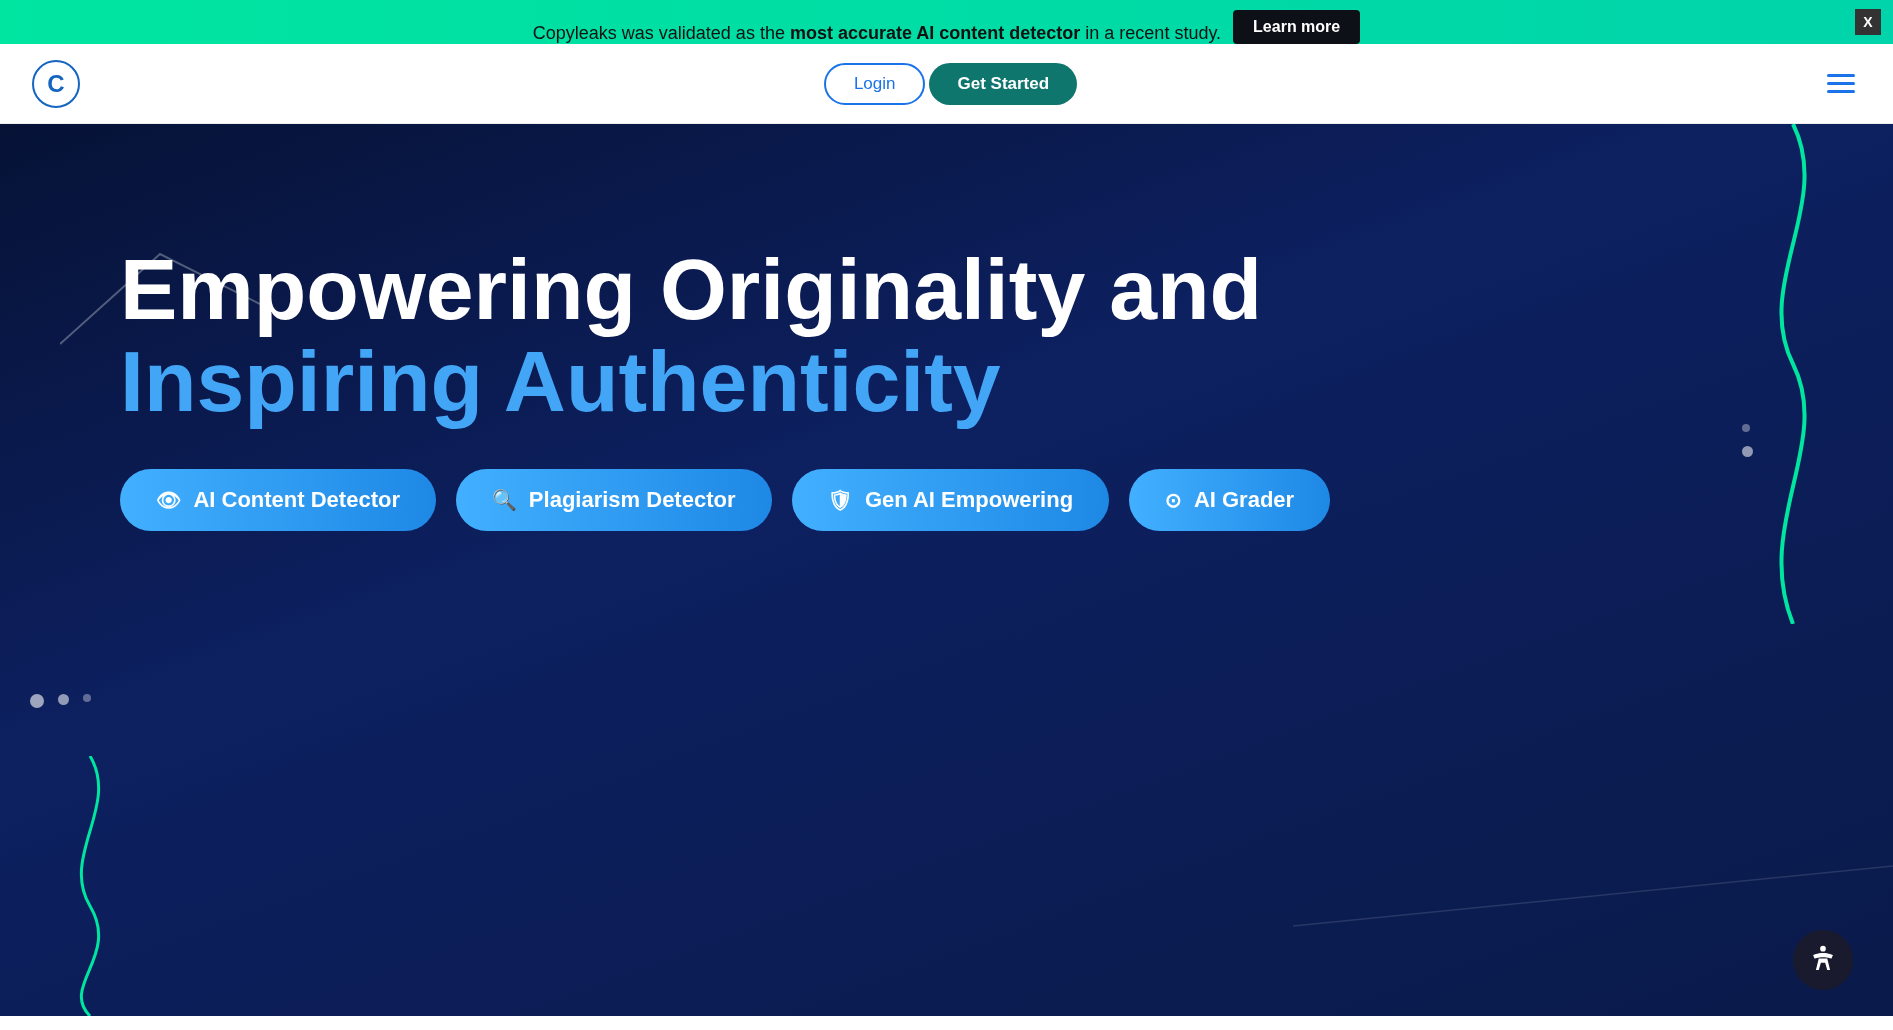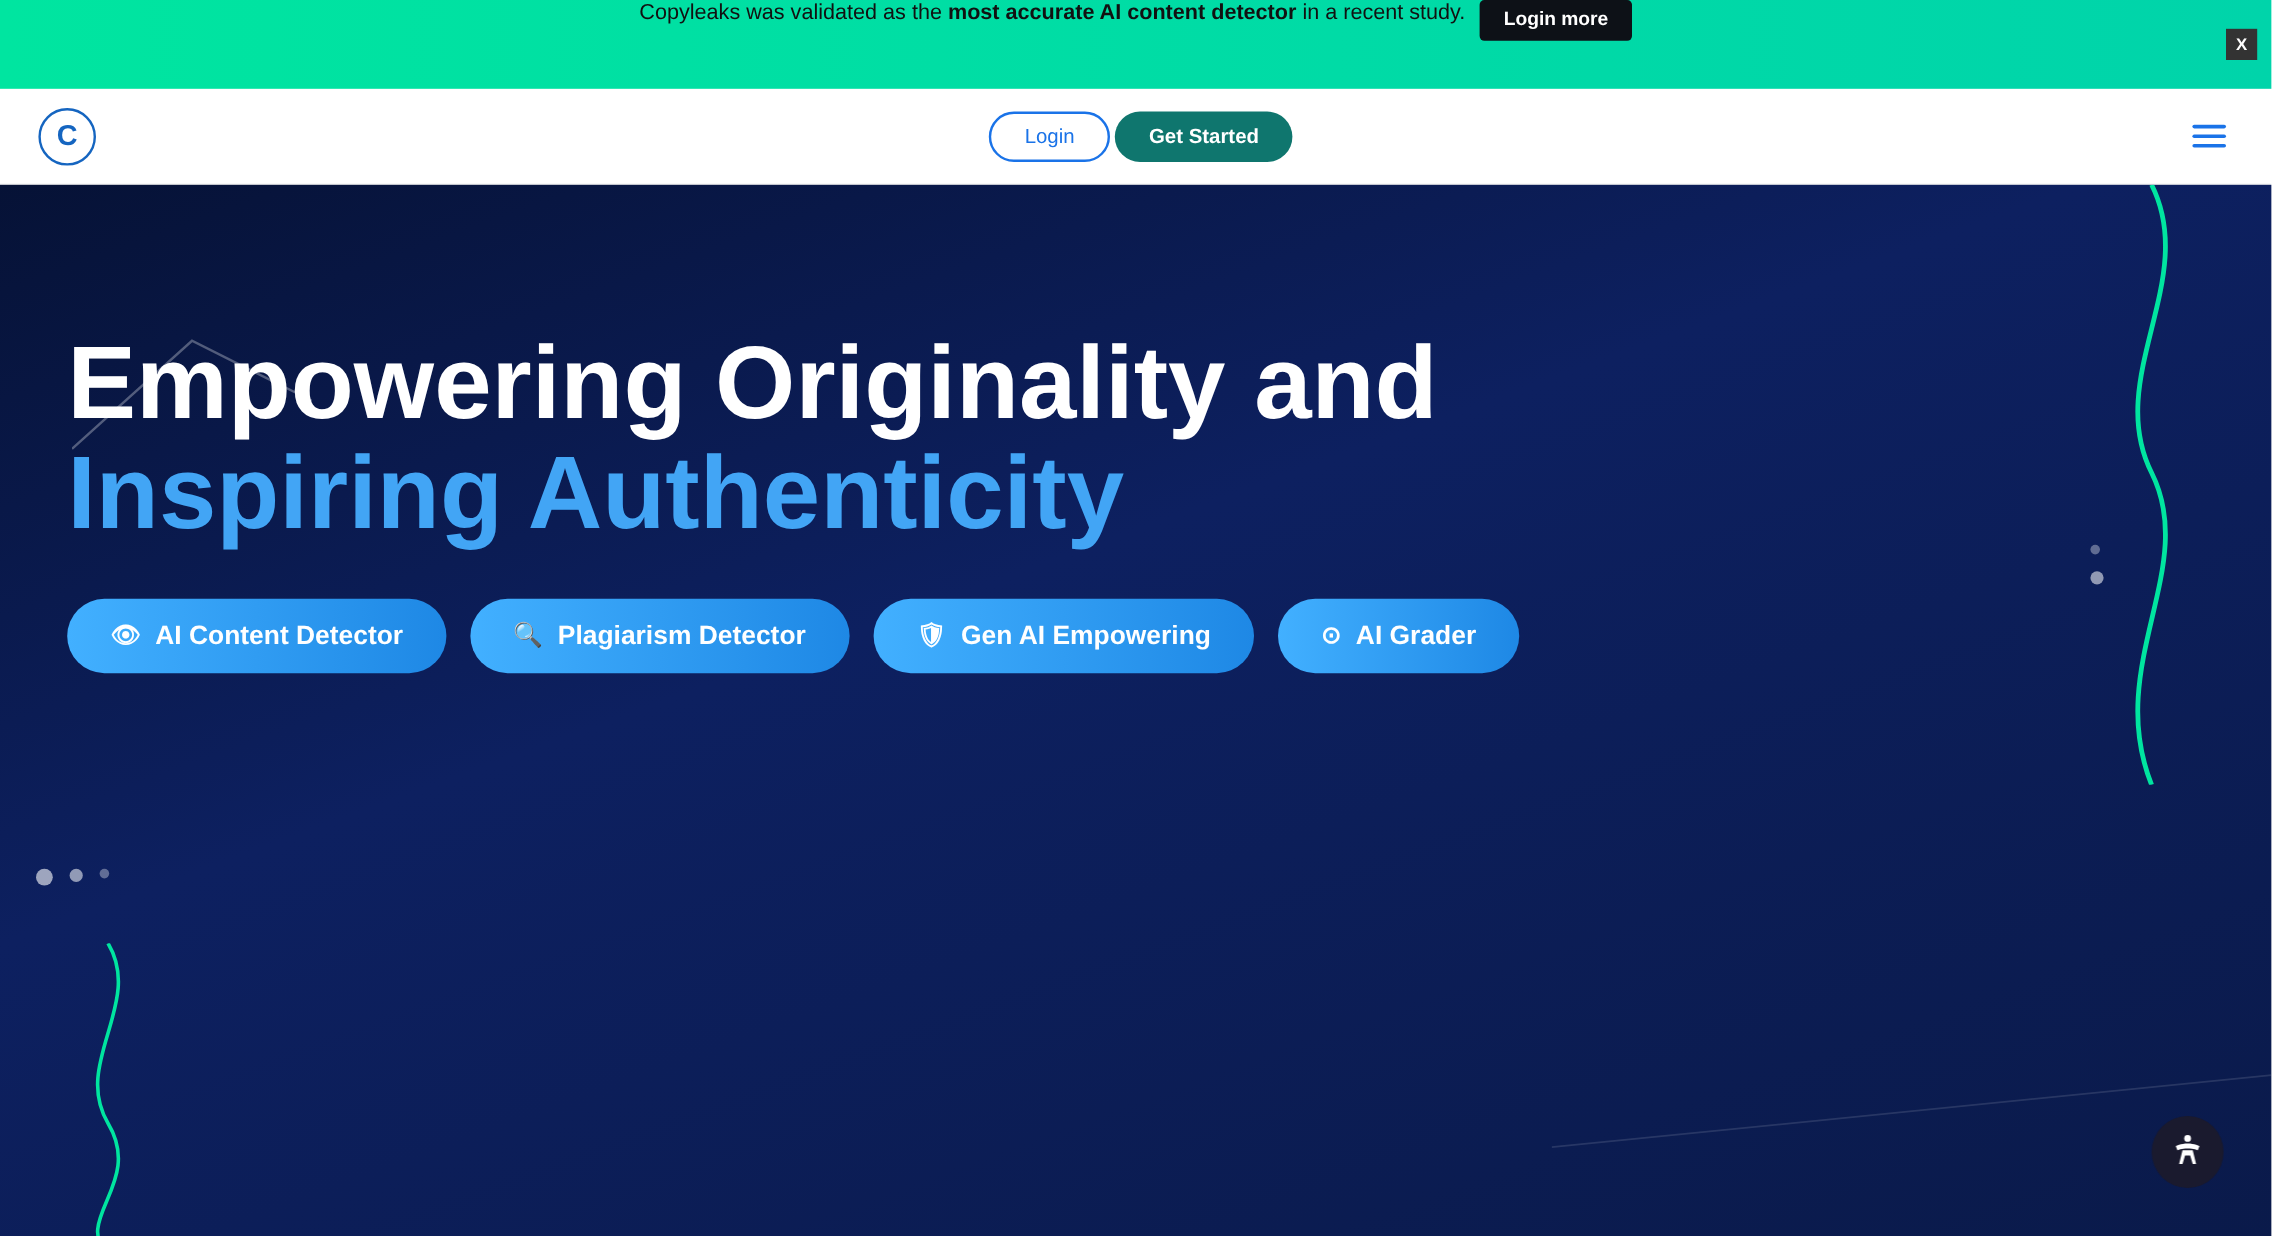--- a/index.html
+++ b/index.html
@@ -3,23 +3,23 @@
   <meta charset="utf-8">
   <style>
     * { margin: 0; padding: 0; box-sizing: border-box; }
     body { font-family: 'Arial', sans-serif; width: 1893px; min-height: 1030px; overflow-x: hidden; }
 
     
     #announcement-bar {
       background: #1de9b6;
       background: linear-gradient(90deg, #00e5a0, #00d4aa);
       width: 100%;
-      height: 74px;
-      display: flex;
-      align-items: flex-start;
+      height: 44px;
+      display: flex;
+      align-items: flex-end;
       justify-content: center;
       position: relative;
       gap: 12px;
     }
     #announcement-bar .announcement-text {
       color: #111;
       font-size: 18px;
     }
     #announcement-bar .announcement-text strong {
       font-weight: 800;
@@ -124,21 +124,21 @@
     
     #hero {
       background: #0a1a4a;
       background: linear-gradient(160deg, #061236 0%, #0d2060 40%, #0a1a4a 100%);
       min-height: 892px;
       position: relative;
       overflow: hidden;
       display: flex;
       flex-direction: column;
       align-items: flex-start;
-      padding: 120px 120px 80px 56px;
+      padding: 120px 120px 80px 120px;
     }
 
     
     #wave-right {
       position: absolute;
       top: 0;
       right: 60px;
       width: 80px;
       height: 500px;
       pointer-events: none;
@@ -284,21 +284,21 @@
       background: rgba(255,255,255,0.6);
     }
   </style>
 </head>
 <body>
 
 <div id="announcement-bar">
   <span class="announcement-text">
     <span>Copyleaks was validated as the </span><strong>most accurate AI content detector</strong><span> in a recent study.</span>
   </span>
-  <button id="learn-more-btn">Login more</button>
+  <button id="learn-more-btn">Learn more</button>
   <button id="close-btn">X</button>
 </div>
 
 <nav id="navbar">
   <div id="logo-area">
     <div id="logo-icon">C</div>
   </div>
   <div id="nav-center">
     <button id="login-btn">Login</button>
     <button id="get-started-btn">Get Started</button>

